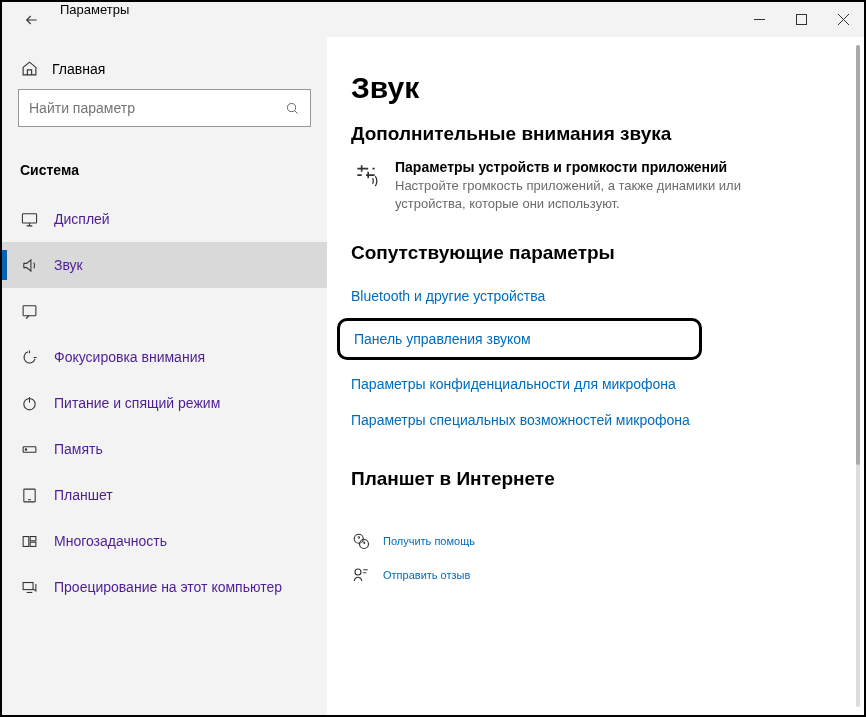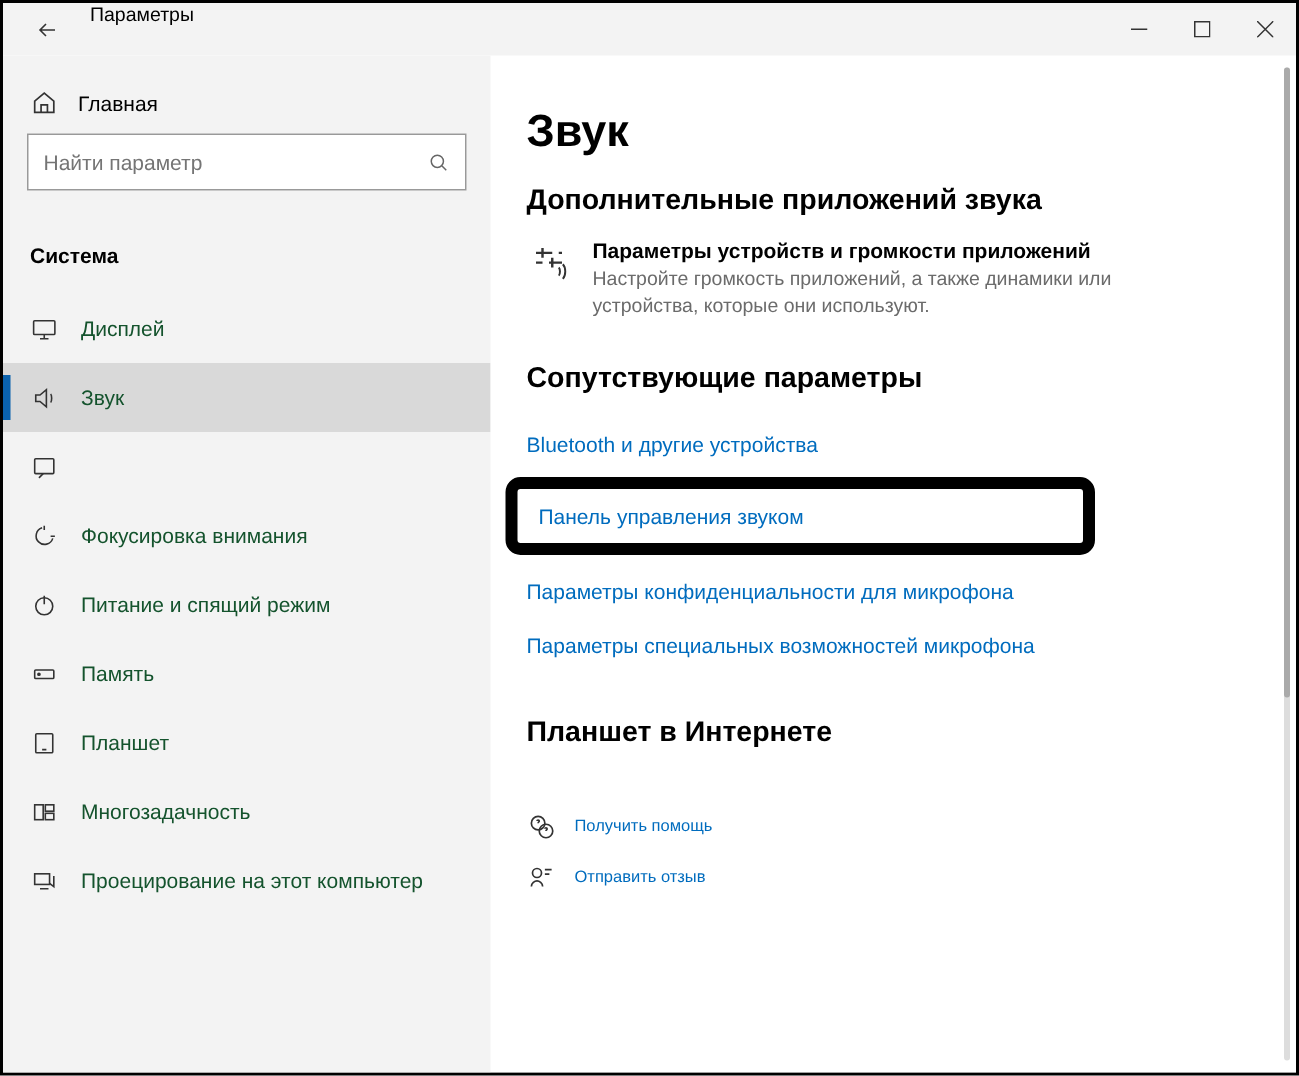--- a/index.html
+++ b/index.html
@@ -18,31 +18,31 @@
     .search-wrap { padding: 0 16px 16px; }
     .search { height: 38px; background: #fff; border: 1px solid #999; display: flex; align-items: center; padding: 0 10px; }
     .search input { border: none; outline: none; flex: 1; font-size: 14px; background: transparent; font-family: inherit; }
     .search .sicon { color: #666; font-size: 14px; }
     .section-title { font-size: 14px; font-weight: 600; padding: 6px 18px 18px; margin-top: 13px; }
     .nav { display: flex; flex-direction: column; }
     .nav-item { display: flex; align-items: center; padding: 14px 18px; gap: 16px; cursor: pointer; position: relative; }
     .nav-item.active { background: #d9d9d9; }
     .nav-item.active::before { content:""; position:absolute; left:0; top:8px; bottom:8px; width:5px; background:#0a62ae; }
     .nav-item .icon { width: 18px; height: 18px; display: flex; align-items: center; justify-content: center; color: #333; }
-    .nav-item .lbl { font-size: 14px; color: #14532d; }
+    .nav-item .lbl { font-size: 14px; color: #4c1d95; }
     .main { flex: 1; padding: 34px 30px 10px 24px; overflow-y: auto; position: relative; }
     .page-heading { font-size: 30px; font-weight: 600; margin-bottom: 18px; }
     .sub-heading { font-size: 19px; font-weight: 600; margin-bottom: 14px; margin-top: 8px;}
     .device-row { display: flex; gap: 14px; margin-bottom: 24px; }
     .device-icon { width: 30px; padding-top: 2px; display:flex; align-items:flex-start; justify-content:center; }
     .device-text .t { font-size: 14px; font-weight: 600; color: #000; }
     .device-text .d { font-size: 13px; color: #6b6b6b; margin-top: 2px; max-width: 360px; line-height: 1.35; }
     .related-section .sub-heading { margin-top: 30px; }
     .link-item { font-size: 14px; color: #006cbe; padding: 10px 0; cursor: pointer; }
-    .highlighted-link { border: 8px solid #000000; border-radius: 10px; padding: 10px 14px; margin: 4px 0 6px -14px; width: 393px; color: #006cbe; font-size:14px; cursor:pointer; }
+    .highlighted-link { border: 3px solid #000000; border-radius: 10px; padding: 10px 14px; margin: 4px 0 6px -14px; width: 365px; color: #006cbe; font-size:14px; cursor:pointer; }
     .help-row { display: flex; align-items: center; gap: 12px; padding: 8px 0; }
     .help-row .hicon { width: 20px; display:flex; align-items:center; justify-content:center; color:#333; }
     .help-row .lbl { font-size: 11px; color: #006cbe; cursor:pointer; }
     .scrollbar { position: absolute; right: 4px; top: 8px; bottom: 8px; width: 4px; background: #ddd; border-radius: 2px; }
     .scrollbar-thumb { position: absolute; right: 4px; top: 8px; width: 4px; height: 420px; background: #aaa; border-radius: 2px; }
     svg { display: block; }
   </style>
 </head>
 <body>
 
@@ -181,21 +181,21 @@
               </svg>
             </span>
           <span class="lbl">Проецирование на этот компьютер</span>
         </div>
       </nav>
     </aside>
 
     <main class="main">
       <h1 class="page-heading">Звук</h1>
 
-      <h2 class="sub-heading">Дополнительные приложений звука</h2>
+      <h2 class="sub-heading">Дополнительные внимания звука</h2>
       <div class="device-row">
         <div class="device-icon">
           <svg width="26" height="26" viewBox="0 0 24 24" fill="none" stroke="#333" stroke-width="1.5">
               <path d="M4 7h10M18 7h2M4 13h4M12 13h8M8 4v6M14 10v6"></path>
               <path d="M18 16c1 1 1 4 0 5M20.5 14c2 2 2 7 0 9" stroke-width="1.2"></path>
             </svg>
         </div>
         <div class="device-text">
           <div class="t">Параметры устройств и громкости приложений</div>
           <div class="d">Настройте громкость приложений, а также динамики или устройства, которые они используют.</div>

